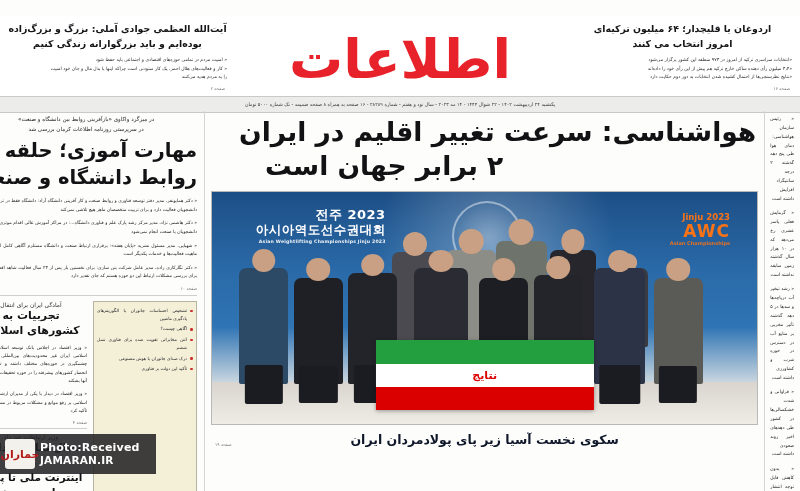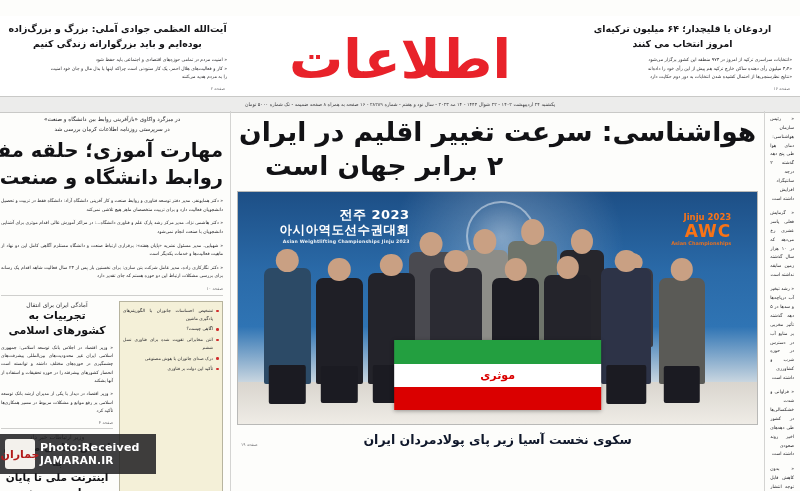--- a/index.html
+++ b/index.html
@@ -69,21 +69,21 @@
   .col-left{width:237px;box-sizing:border-box;padding:3px 7px 2px 7px;border-right:1px solid #d4d4d2;}
 
   
   .lead-bullets{
     font-size:4.55px;line-height:1.95;text-align:justify;color:#242428;direction:rtl;
   }
   .lead-bullets p{margin:0 0 5.5px 0;}
 
   
   .lead-head{
-    text-align:left;padding:2px 4px 6px 4px;
+    text-align:left;padding:2px 4px 6px 4px;margin-left:26px;
   }
   .lead-head .l1,.lead-head .l2{
     font-size:26.5px;font-weight:bold;line-height:1.28;color:#121215;letter-spacing:-0.5px;
     white-space:nowrap;
   }
   .lead-head .l2{text-align:left;padding-left:26px;}
 
   .photo-wrap{
     margin:2px 2px 0 2px;border:1px solid #b9b9b7;background:#0d2a4a;
     height:232px;position:relative;overflow:hidden;
@@ -311,21 +311,21 @@
           <div class="legs" style="width:80%;height:34%;"></div>
         </div>
         <div class="person" style="left:81%;width:9%;height:46%;background:#5a5a56;">
           <div class="p-head" style="width:48%;height:21%;top:-18%;"></div>
           <div class="legs" style="width:78%;height:34%;"></div>
         </div>
 
         <div class="flag">
           <div class="g"></div>
           <div class="w">
-            <span class="emb">موثری</span>
+            <span class="emb">نتایج</span>
           </div>
           <div class="r"></div>
         </div>
       </div>
 
       <div class="midbottom">
         <div class="photo-caption">سکوی نخست آسیا زیر پای پولادمردان ایران</div>
         <div class="photo-page">صفحه ۱۹</div>
       </div>
     </div>

